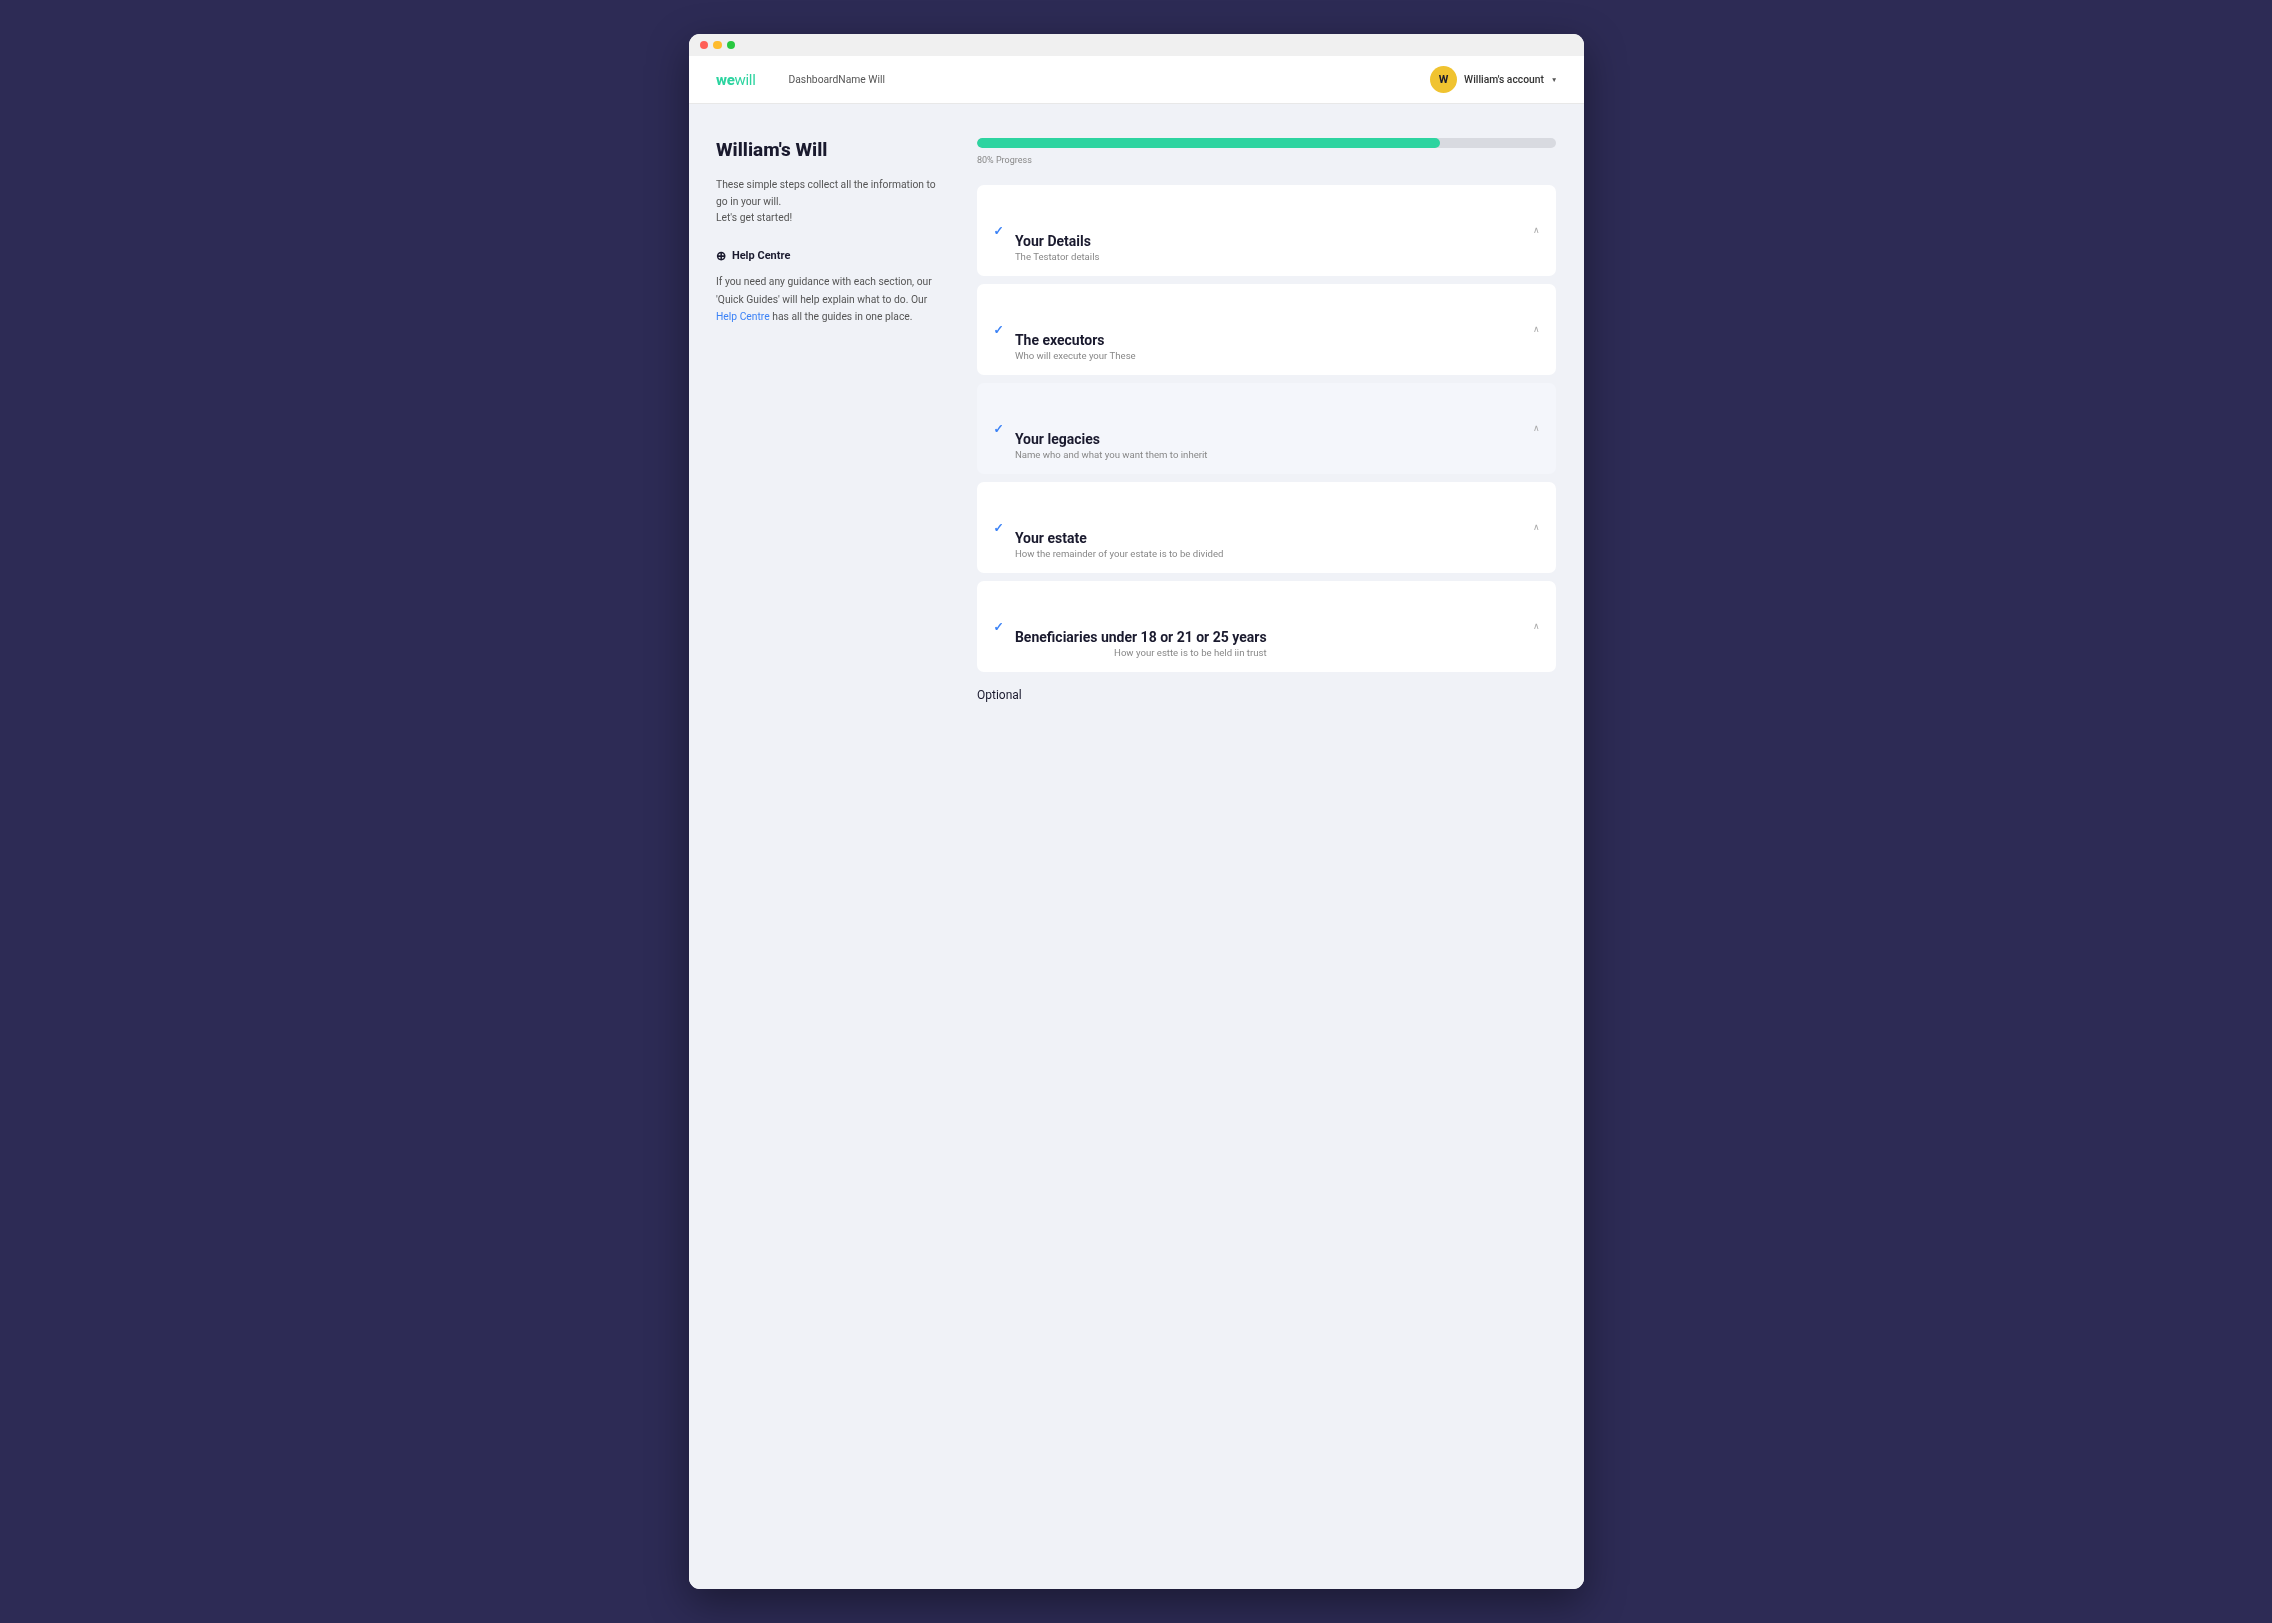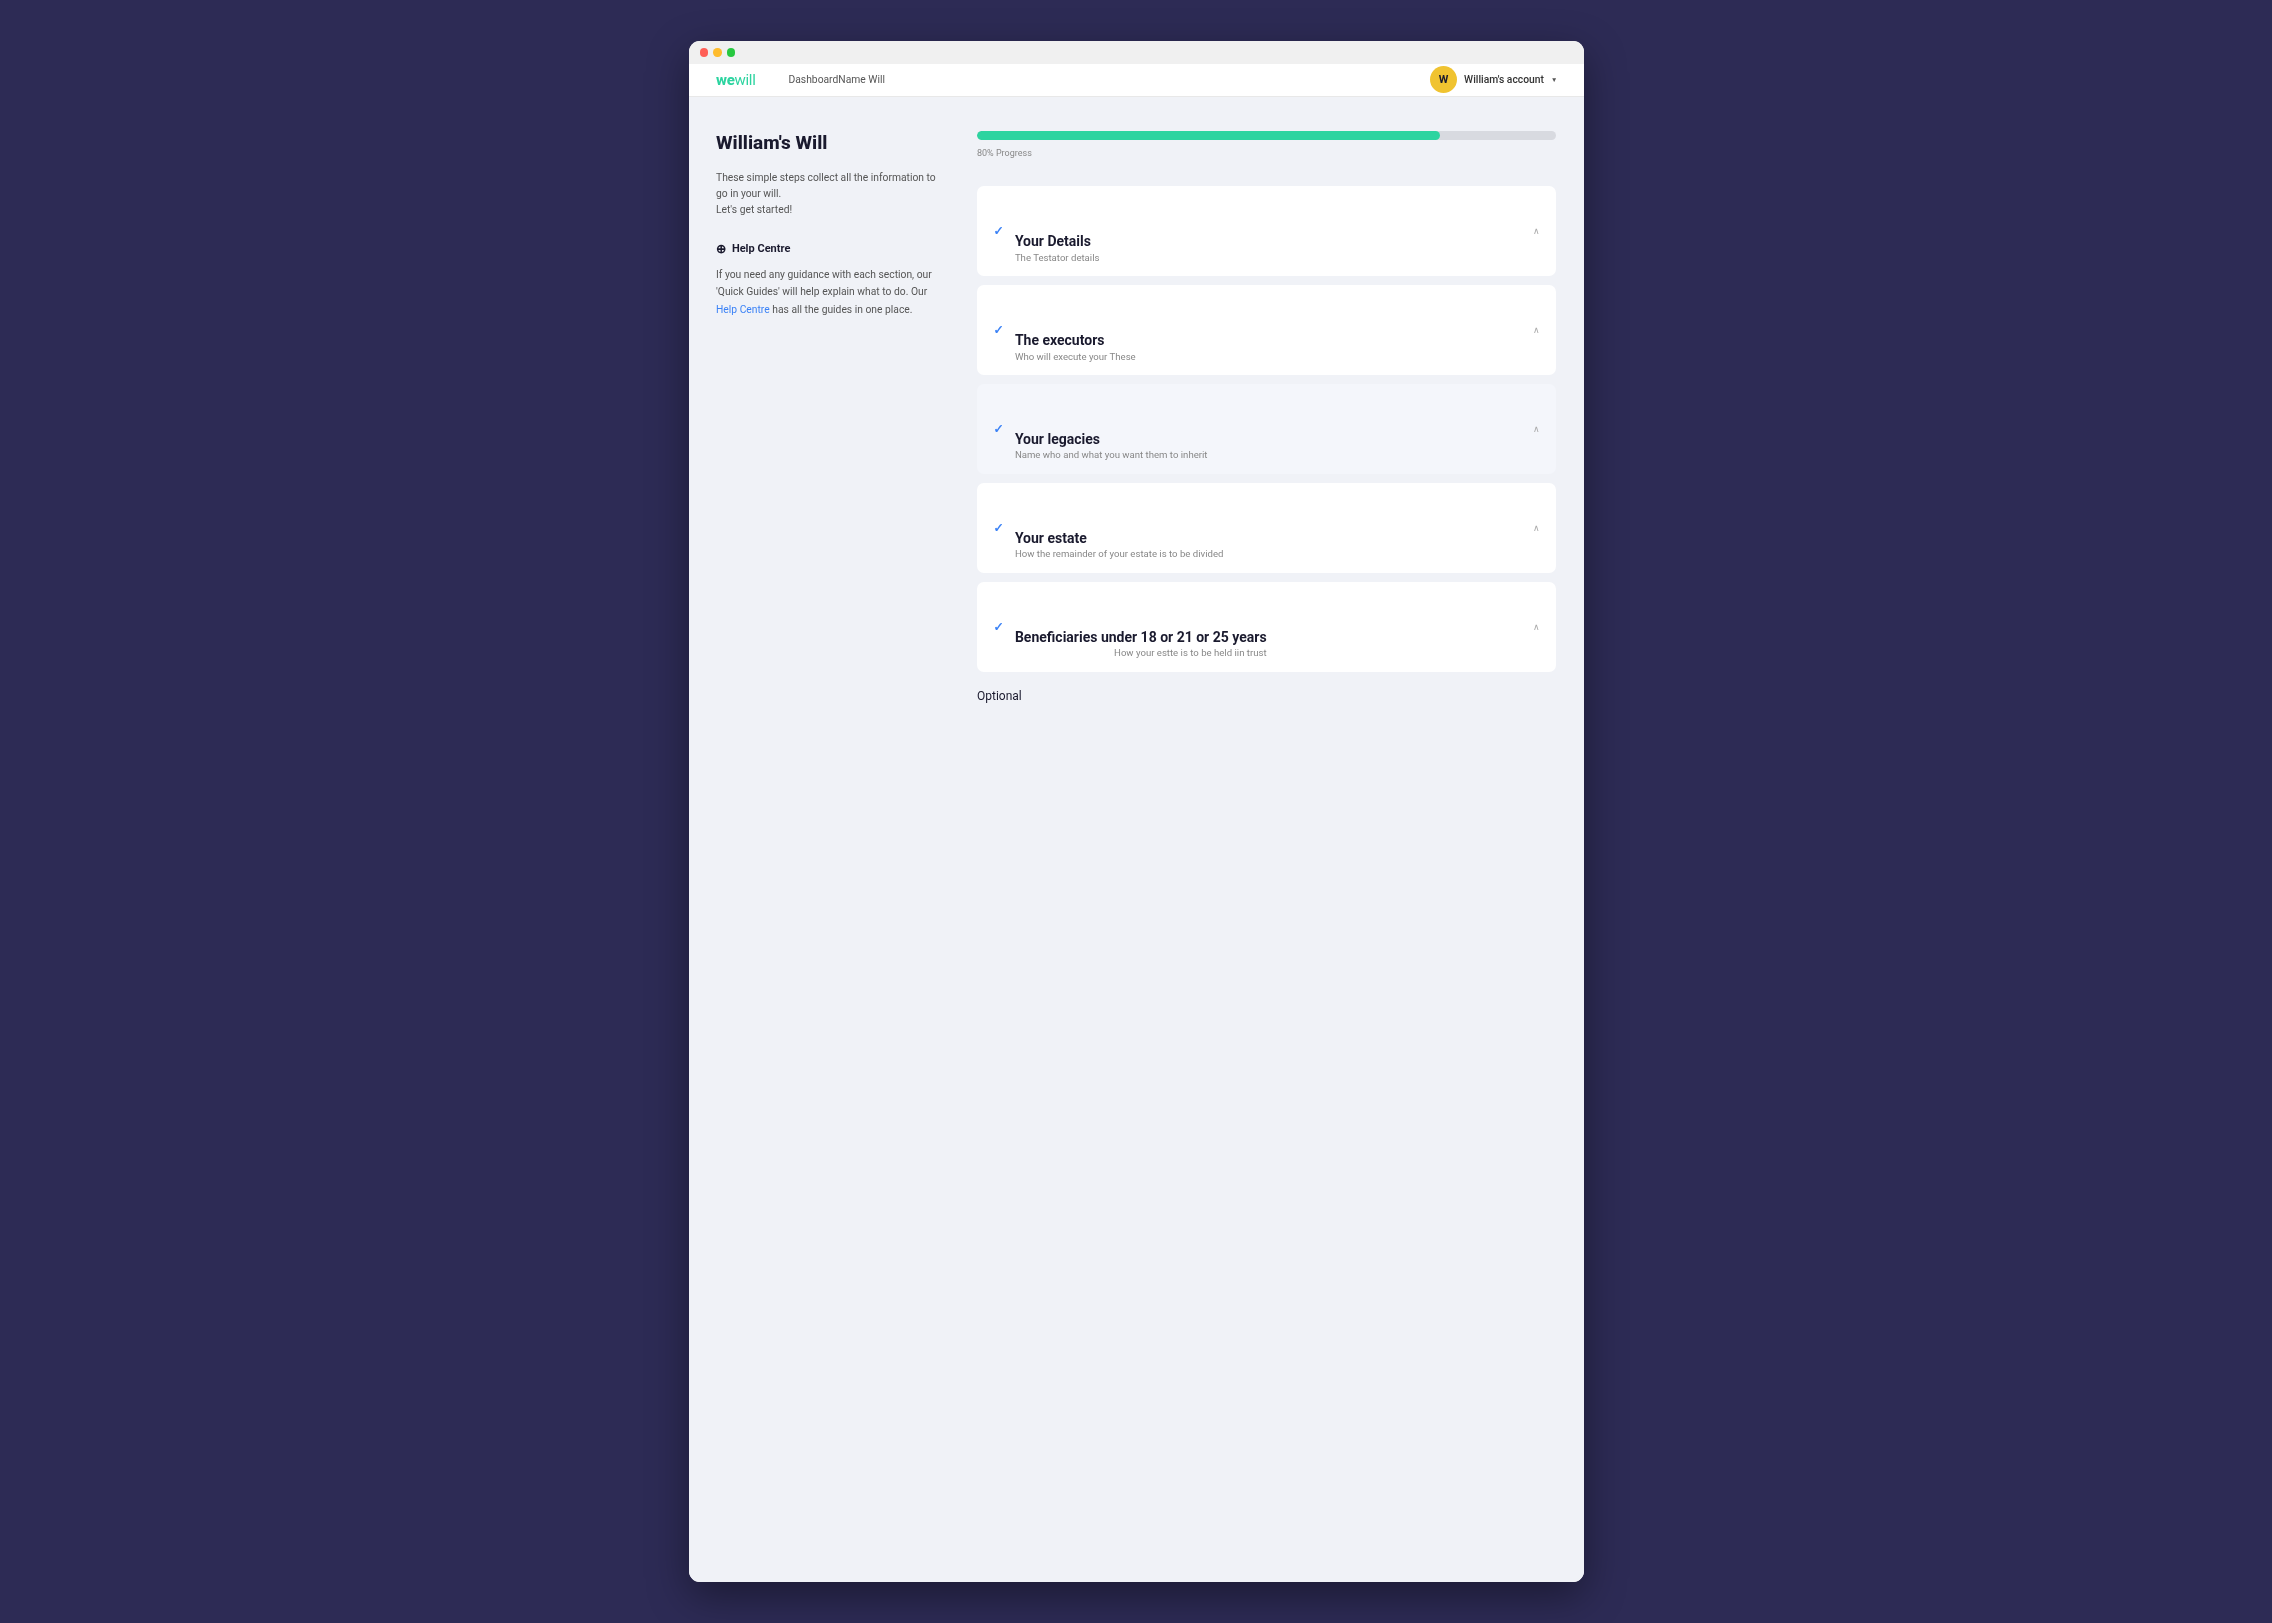--- a/index.html
+++ b/index.html
@@ -36,21 +36,21 @@
     .dot-yellow { background: #febc2e; }
     .dot-green { background: #28c840; }
 
     
     nav {
       background: #ffffff;
       border-bottom: 0.7px solid #e8e8e8;
       padding: 0 27.5px;
       display: flex;
       align-items: center;
-      height: 33px;
+      height: 48px;
     }
 
     .logo {
       font-size: 15px;
       font-weight: 800;
       color: #1a1a2e;
       letter-spacing: -0.3px;
       margin-right: 33px;
     }
     .logo span { color: #2dd4a0; }
@@ -154,21 +154,21 @@
       cursor: pointer;
     }
 
     
     .right-panel {
       flex: 1;
     }
 
     
     .progress-container {
-      margin-bottom: 27px;
+      margin-bottom: 19px;
     }
 
     .progress-bar-bg {
       background: #d8dae0;
       border-radius: 5.5px;
       height: 9.6px;
       overflow: hidden;
       margin-bottom: 5.5px;
     }
 

